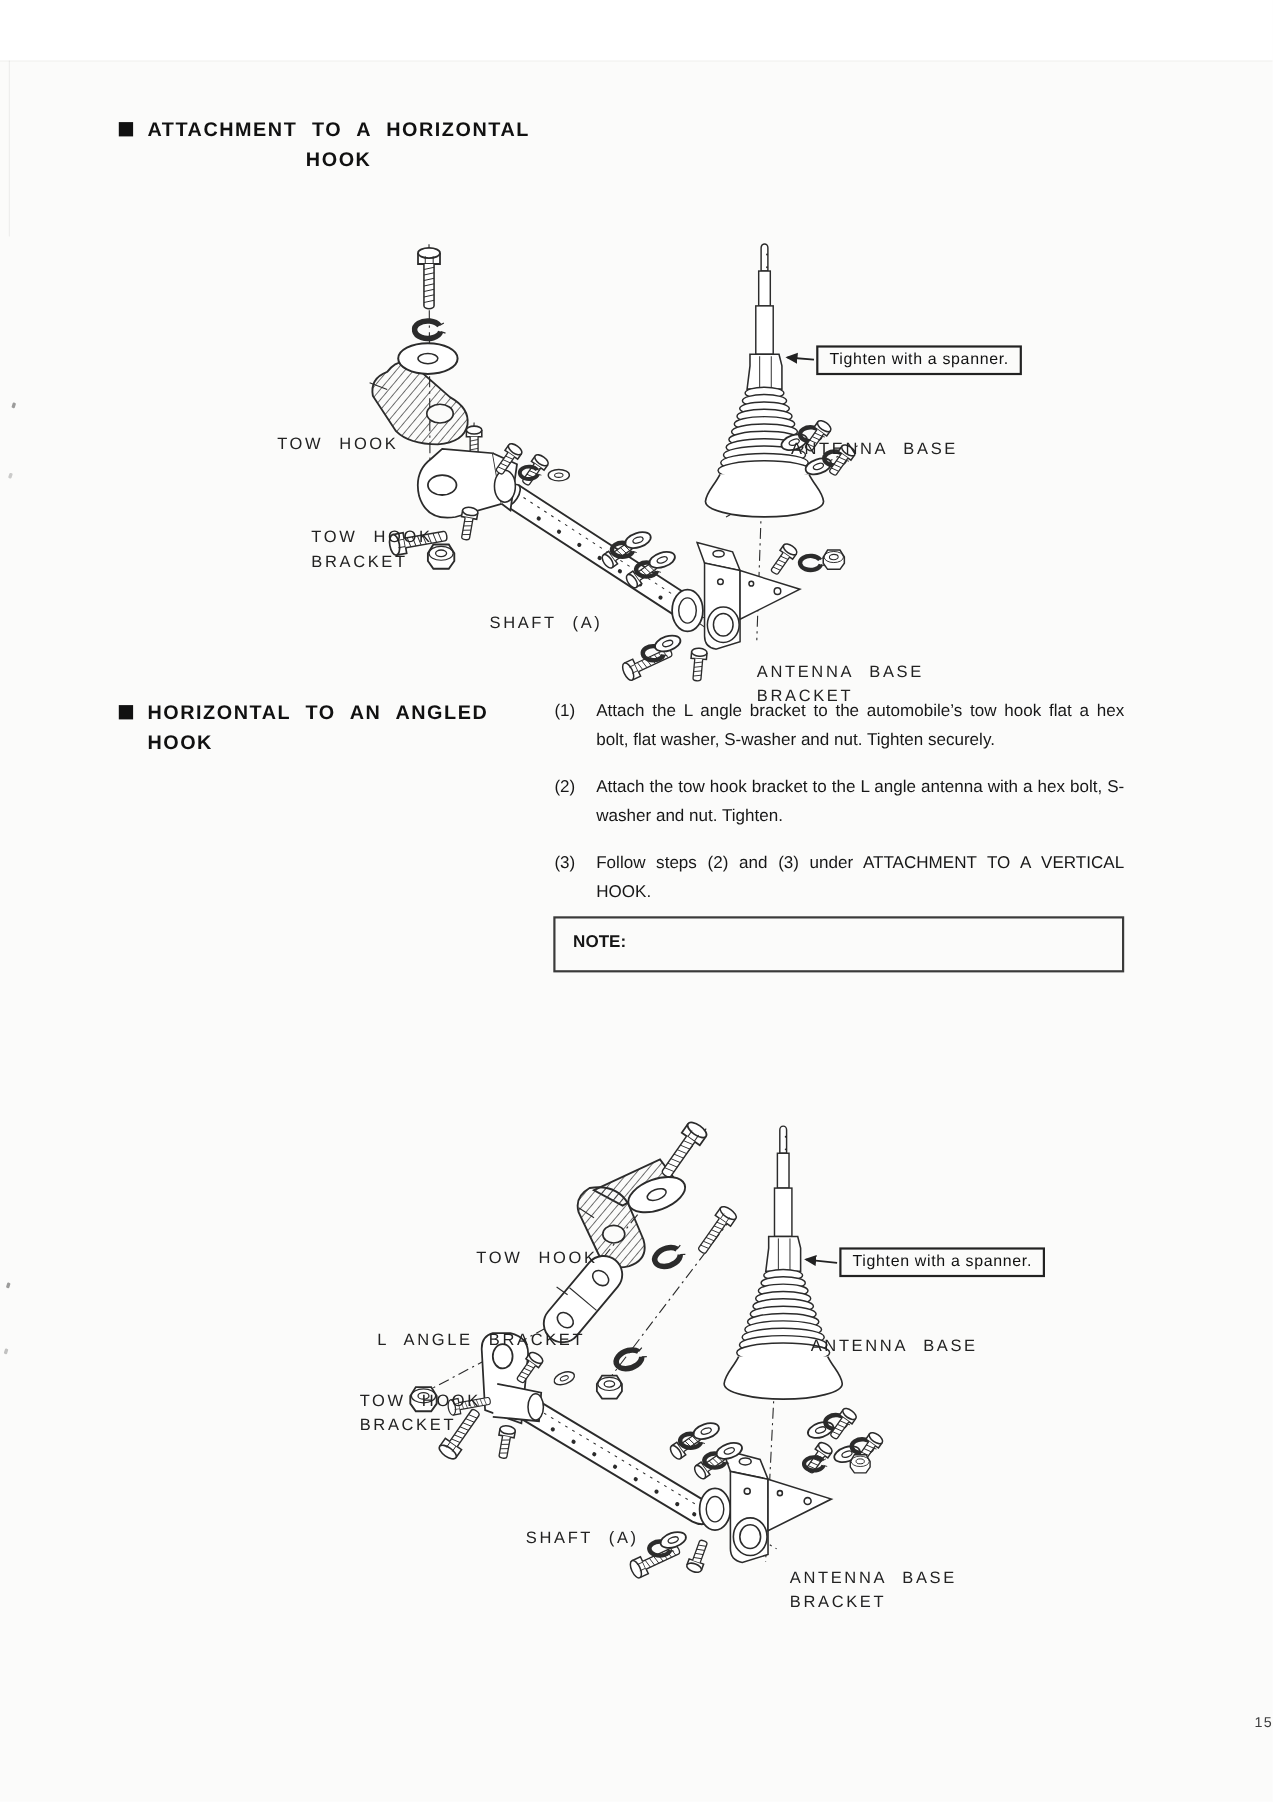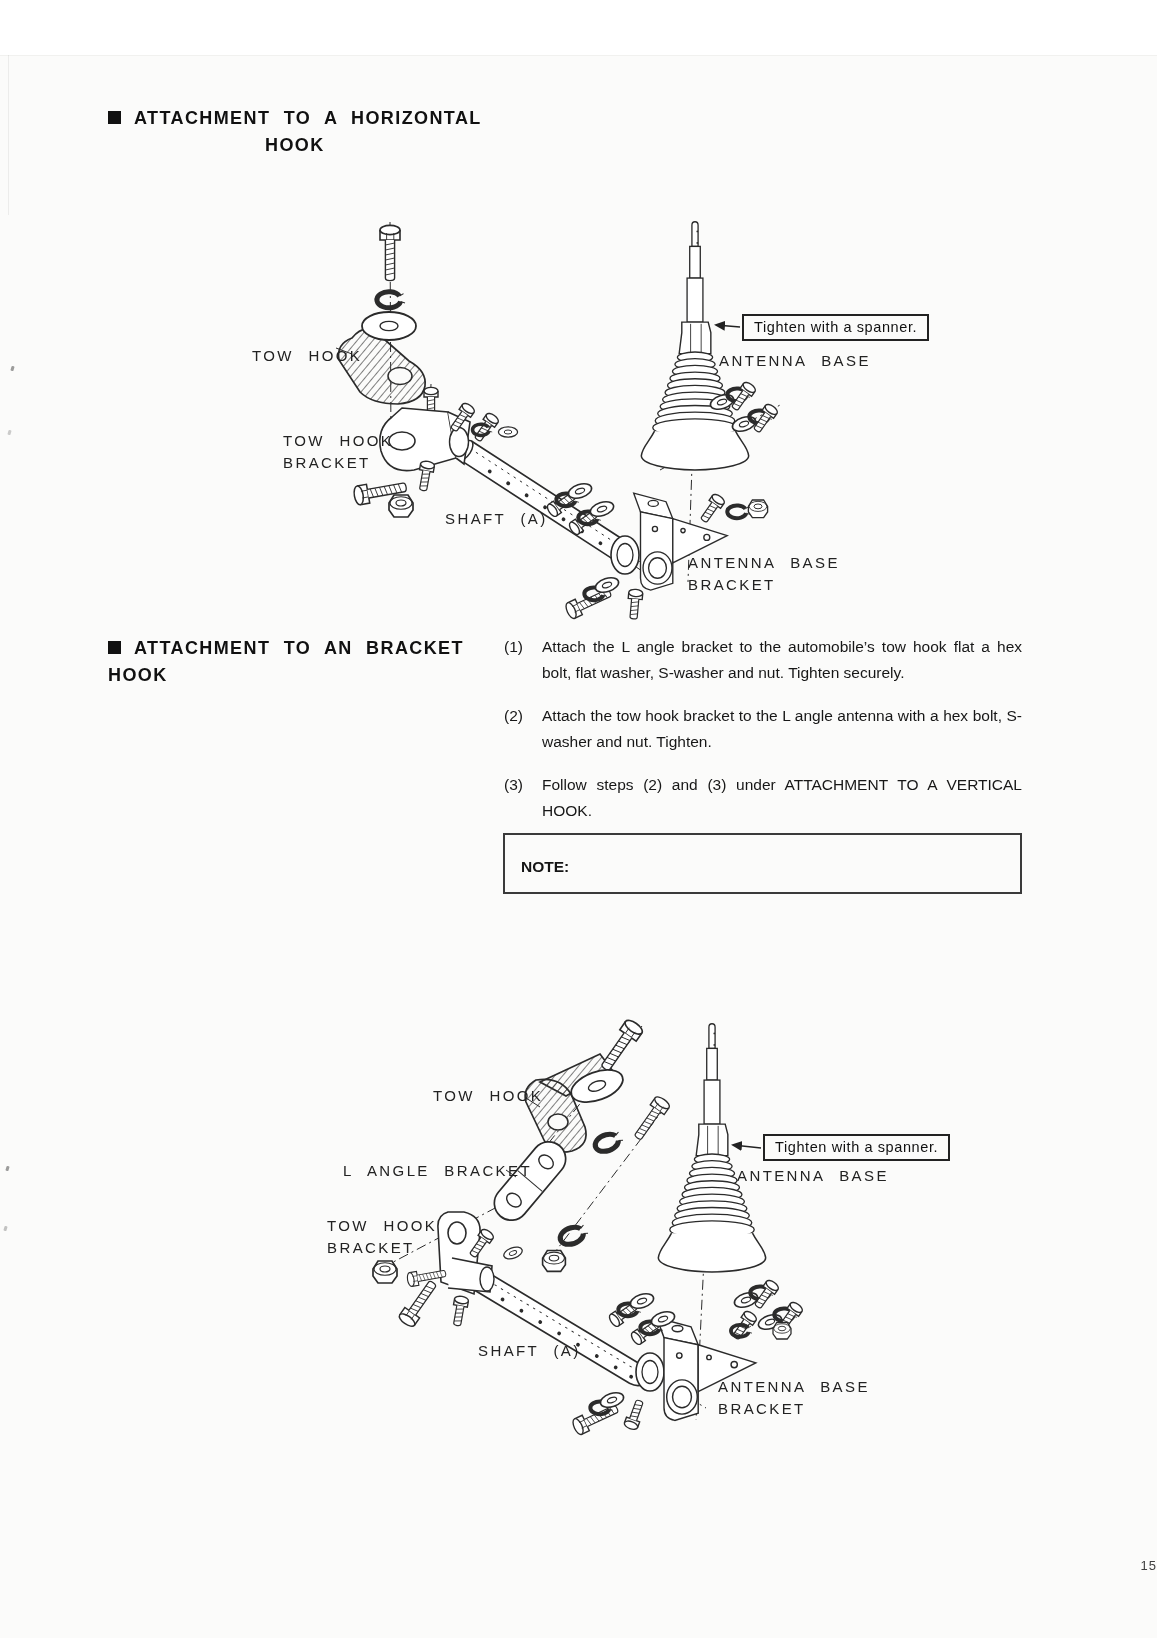--- a/index.html
+++ b/index.html
@@ -18,41 +18,41 @@
   }
   .edge-line { position:absolute; left:8px; top:55px; width:1px; height:160px; background:rgba(0,0,0,0.06); }
   .speck { position:absolute; width:3px; height:5px; background:rgba(40,40,40,0.45); border-radius:1px; transform:rotate(18deg); }
 
   .hdr {
     position:absolute;
     font-weight:bold; font-size:18px; letter-spacing:1.4px; word-spacing:7px;
     line-height:1.5; color:#111; white-space:nowrap;
   }
   .hdr .sq { display:inline-block; width:13px; height:13px; background:#111; margin-right:13px; }
-  .hdr .l2 { display:block; }
+  .hdr .l2 { display:block; margin-left:26px; }
 
   .lbl {
     position:absolute; font-size:15px; letter-spacing:2.4px; word-spacing:8px;
-    color:#222; line-height:1.45; white-space:nowrap;
+    color:#222; line-height:1.45; white-space:nowrap;margin-top:48px;
   }
   .callout {
     position:absolute; border:2px solid #222; background:#fbfbfa;
     font-size:14.5px; letter-spacing:0.6px; color:#111;
     padding:3px 10px 4px 10px; white-space:nowrap;text-align:center;
   }
 
   .instr { position:absolute; left:504px; top:634px; width:518px; font-size:15.5px; line-height:1.68; color:#171717; }
   .item { display:flex; margin-bottom:17px; }
   .item .n { width:38px; flex:none; }
   .item .t { flex:1; text-align:justify; }
 
   .notebox {
     position:absolute; left:503px; top:833px; width:519px;
     border:2px solid #3a3a3a; background:#fbfbfa;
-    padding:20px 13px 12px 16px;
+    padding:10px 13px 12px 16px;
     display:flex; font-size:15.5px; line-height:1.6; color:#151515;gap:35px;
   }
   .notebox .nl { font-weight:bold; width:63px; flex:none; }
   .notebox .nt { flex:1; }
 
   .pageno { position:absolute; left:0; right:0; top:1558px; text-align:right; font-size:13px; color:#404040; letter-spacing:1px; }
 
   svg.art { position:absolute; left:0; top:0; }
 </style>
 </head>
@@ -341,21 +341,21 @@
   <span style="display:block">TOW HOOK</span>
   <span style="display:block">BRACKET</span>
 </div>
 <div class="lbl" style="left:445px; top:508px;">SHAFT (A)</div>
 <div class="lbl" style="left:688px; top:552px;">
   <span style="display:block">ANTENNA BASE</span>
   <span style="display:block">BRACKET</span>
 </div>
 
 <div class="hdr" style="left:108px; top:635px;">
-  <span class="sq"></span><span>ATTACHMENT TO AN BRACKET</span>
+  <span class="sq"></span><span>HORIZONTAL TO AN ANGLED</span>
   <span class="l2">HOOK</span>
 </div>
 
 <div class="instr">
   <div class="item">
     <span class="n">(1)</span>
     <span class="t">Attach the L angle bracket to the automobile’s tow hook flat a hex bolt, flat washer, S-washer and nut.  Tighten securely.</span>
   </div>
   <div class="item">
     <span class="n">(2)</span>

